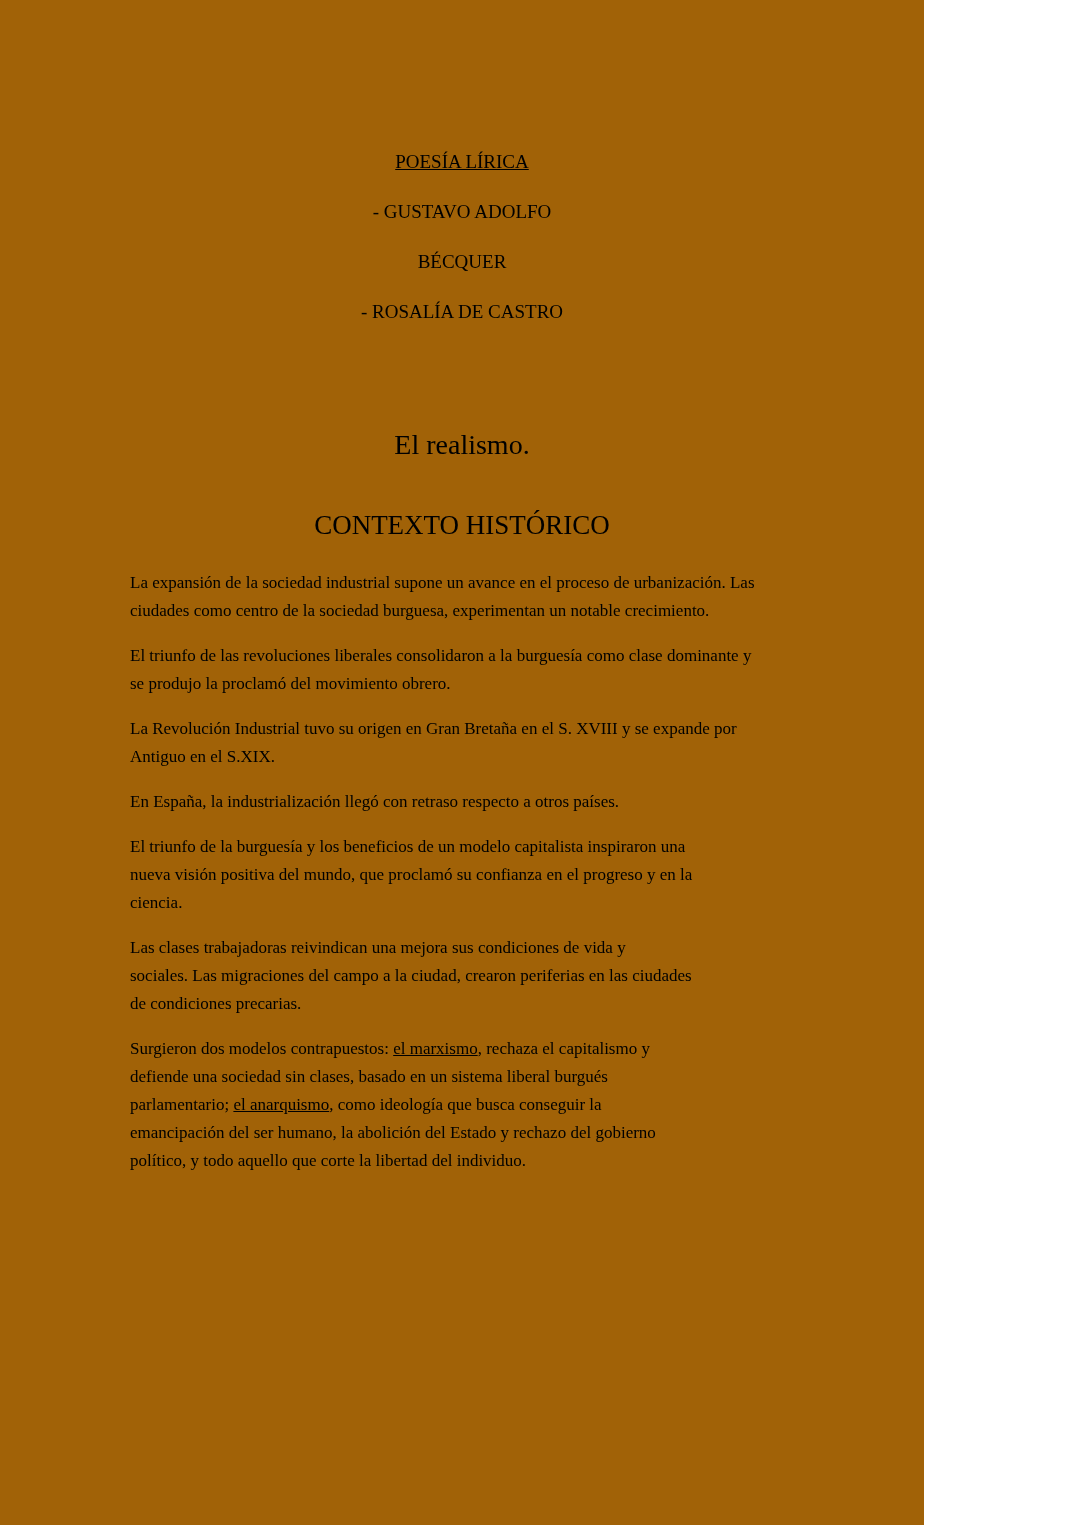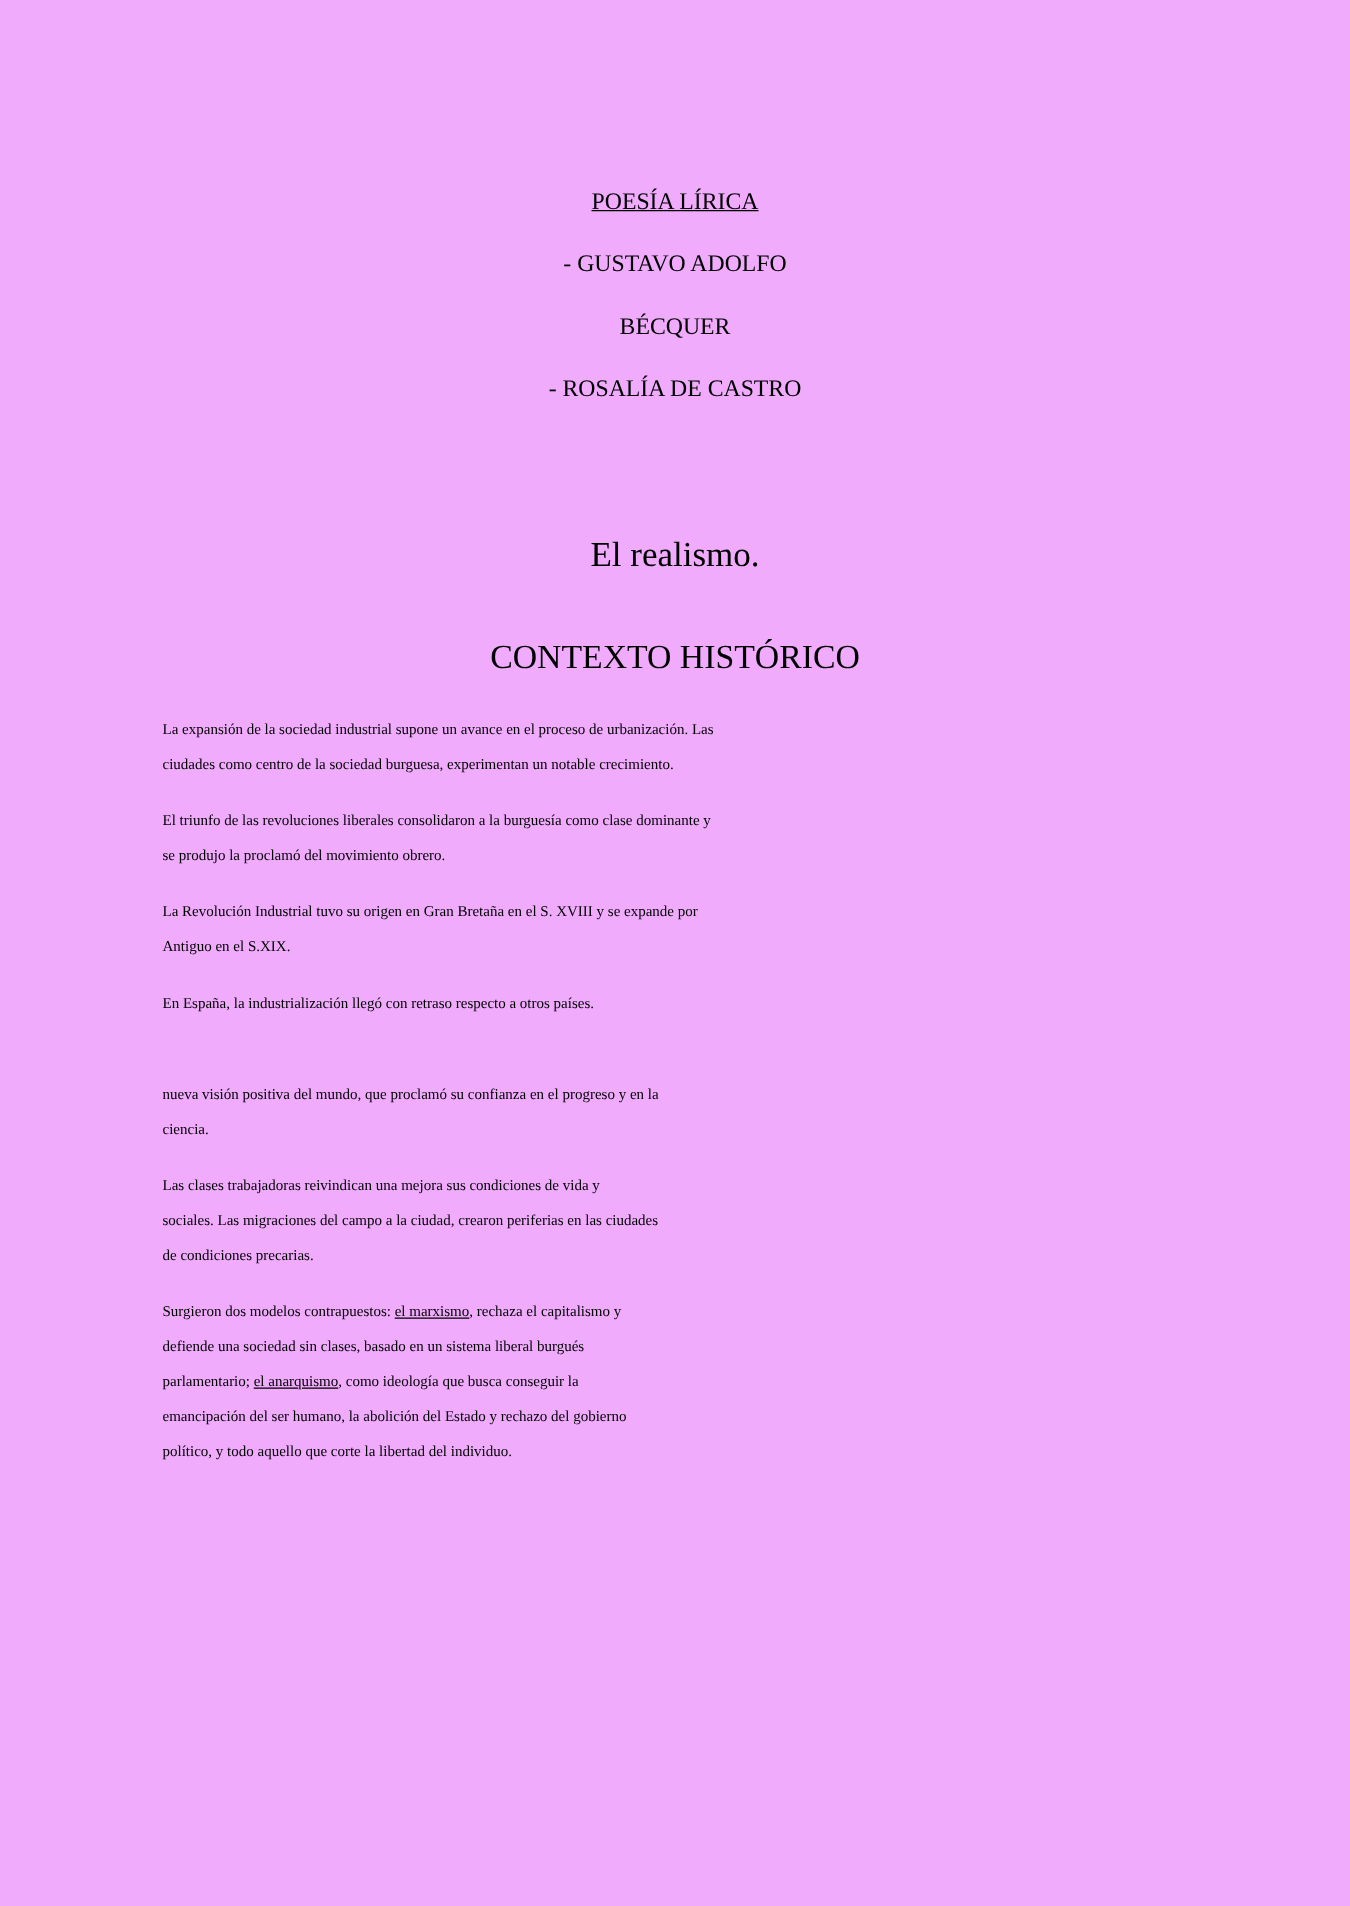--- a/index.html
+++ b/index.html
@@ -3,23 +3,23 @@
 <meta charset="utf-8">
 <style>
   html, body {
     margin: 0;
     padding: 0;
     background: #ffffff;
     color: #000000;
   }
   .page {
     position: relative;
-    width: 1080px;
+    width: 924px;
     height: 1525px;
-    background: #f0abfc;
+    background: #a16207;
     font-family: "Liberation Serif", "DejaVu Serif", serif;
     color: #000000;
     overflow: hidden;
     box-sizing: border-box;
   }
   .header-list {
     padding-top: 152px;
     text-align: center;
     font-size: 19px;
   }
@@ -39,21 +39,21 @@
   }
   .section-heading {
     margin: 42px 0 0 0;
     text-align: center;
     font-size: 27px;
     font-weight: normal;
     line-height: 31px;
   }
   .body {
     margin: 28px 130px 0 130px;
-    font-size: 12px;
+    font-size: 17px;
     line-height: 28px;
   }
   .body p {
     margin: 0 0 17px 0;
   }
   .u {
     text-decoration: underline;
   }
 </style>
 </head>
@@ -75,21 +75,21 @@
   <div class="body">
 
     <p><span>La expansión de la sociedad industrial supone un avance en el proceso de urbanización. Las</span><br><span>ciudades como centro de la sociedad burguesa, experimentan un notable crecimiento.</span></p>
 
     <p><span>El triunfo de las revoluciones liberales consolidaron a la burguesía como clase dominante y</span><br><span>se produjo la proclamó del movimiento obrero.</span></p>
 
     <p><span>La Revolución Industrial tuvo su origen en Gran Bretaña en el S. XVIII y se expande por</span><br><span>Antiguo en el S.XIX.</span></p>
 
     <p><span>En España, la industrialización llegó con retraso respecto a otros países.</span></p>
 
-    <p><br><span>nueva visión positiva del mundo, que proclamó su confianza en el progreso y en la</span><br><span>ciencia.</span></p>
+    <p><span>El triunfo de la burguesía y los beneficios de un modelo capitalista inspiraron una</span><br><span>nueva visión positiva del mundo, que proclamó su confianza en el progreso y en la</span><br><span>ciencia.</span></p>
 
     <p><span>Las clases trabajadoras reivindican una mejora sus condiciones de vida y</span><br><span>sociales. Las migraciones del campo a la ciudad, crearon periferias en las ciudades</span><br><span>de condiciones precarias.</span></p>
 
     <p><span><span>Surgieron dos modelos contrapuestos: </span><span class="u">el marxismo</span><span>, rechaza el capitalismo y</span></span><br><span>defiende una sociedad sin clases, basado en un sistema liberal burgués</span><br><span><span>parlamentario; </span><span class="u">el anarquismo</span><span>, como ideología que busca conseguir la</span></span><br><span>emancipación del ser humano, la abolición del Estado y rechazo del gobierno</span><br><span>político, y todo aquello que corte la libertad del individuo.</span></p>
 
 
   </div>
 
 </div>
 

